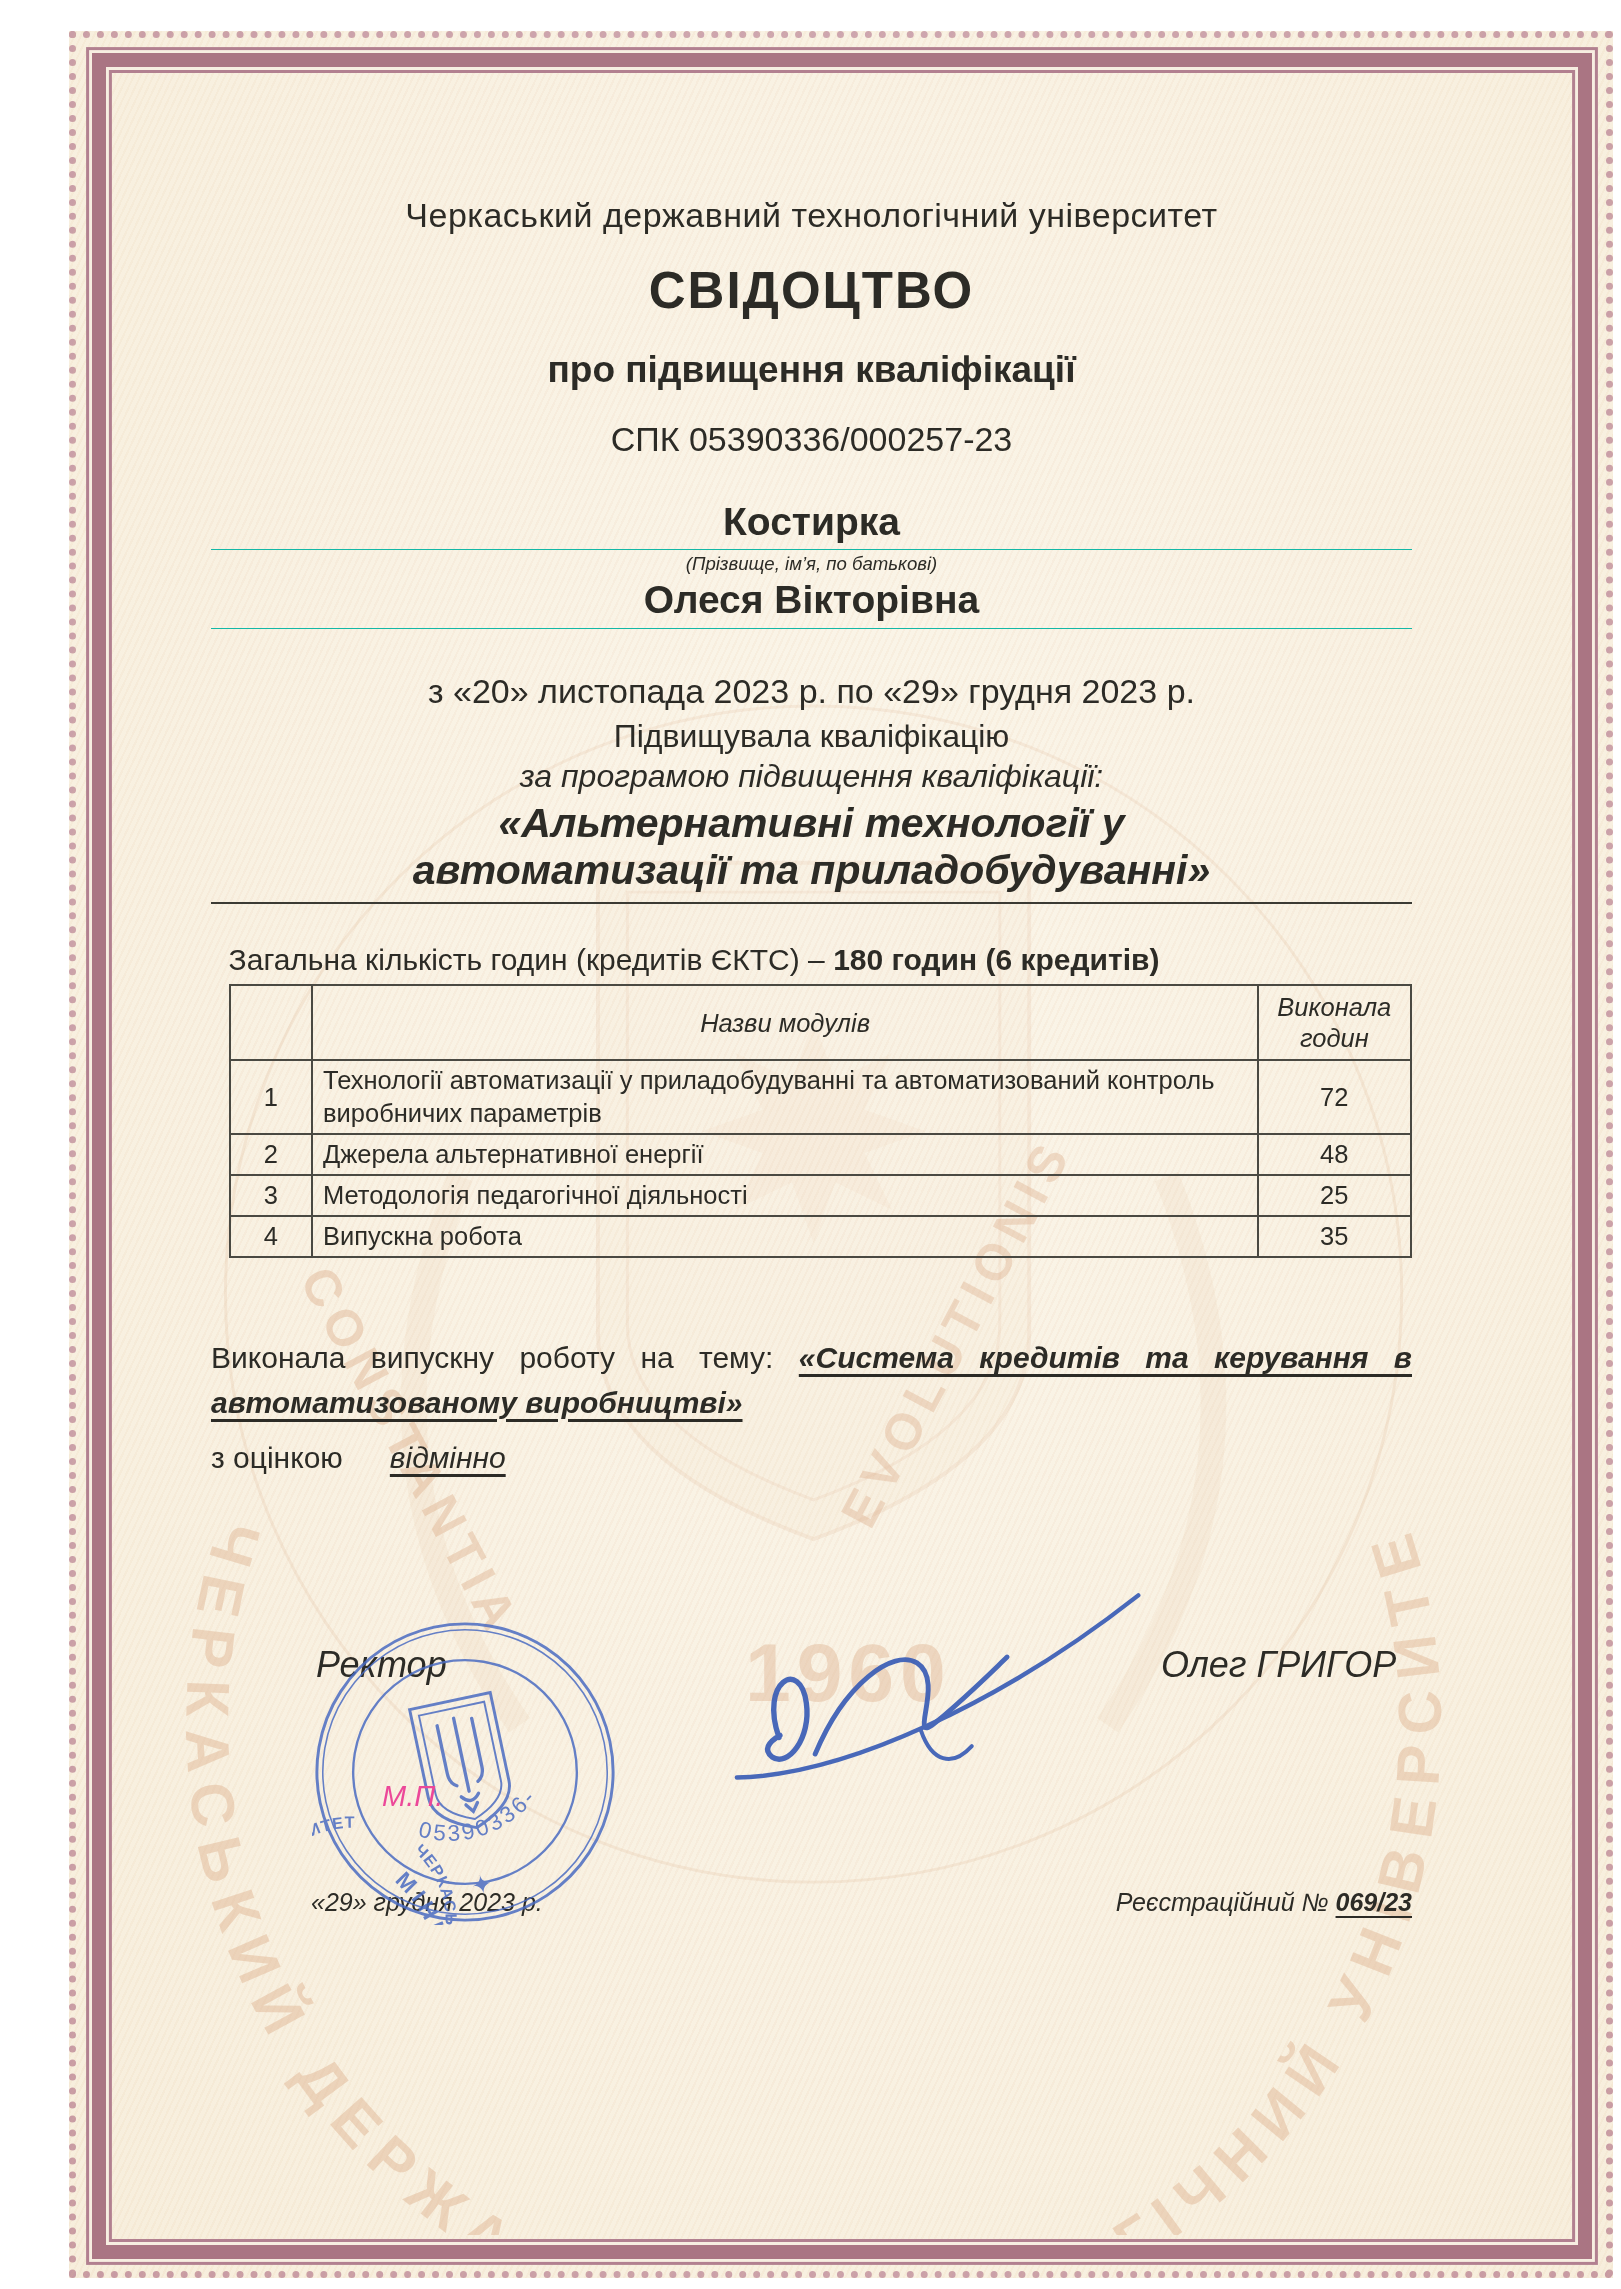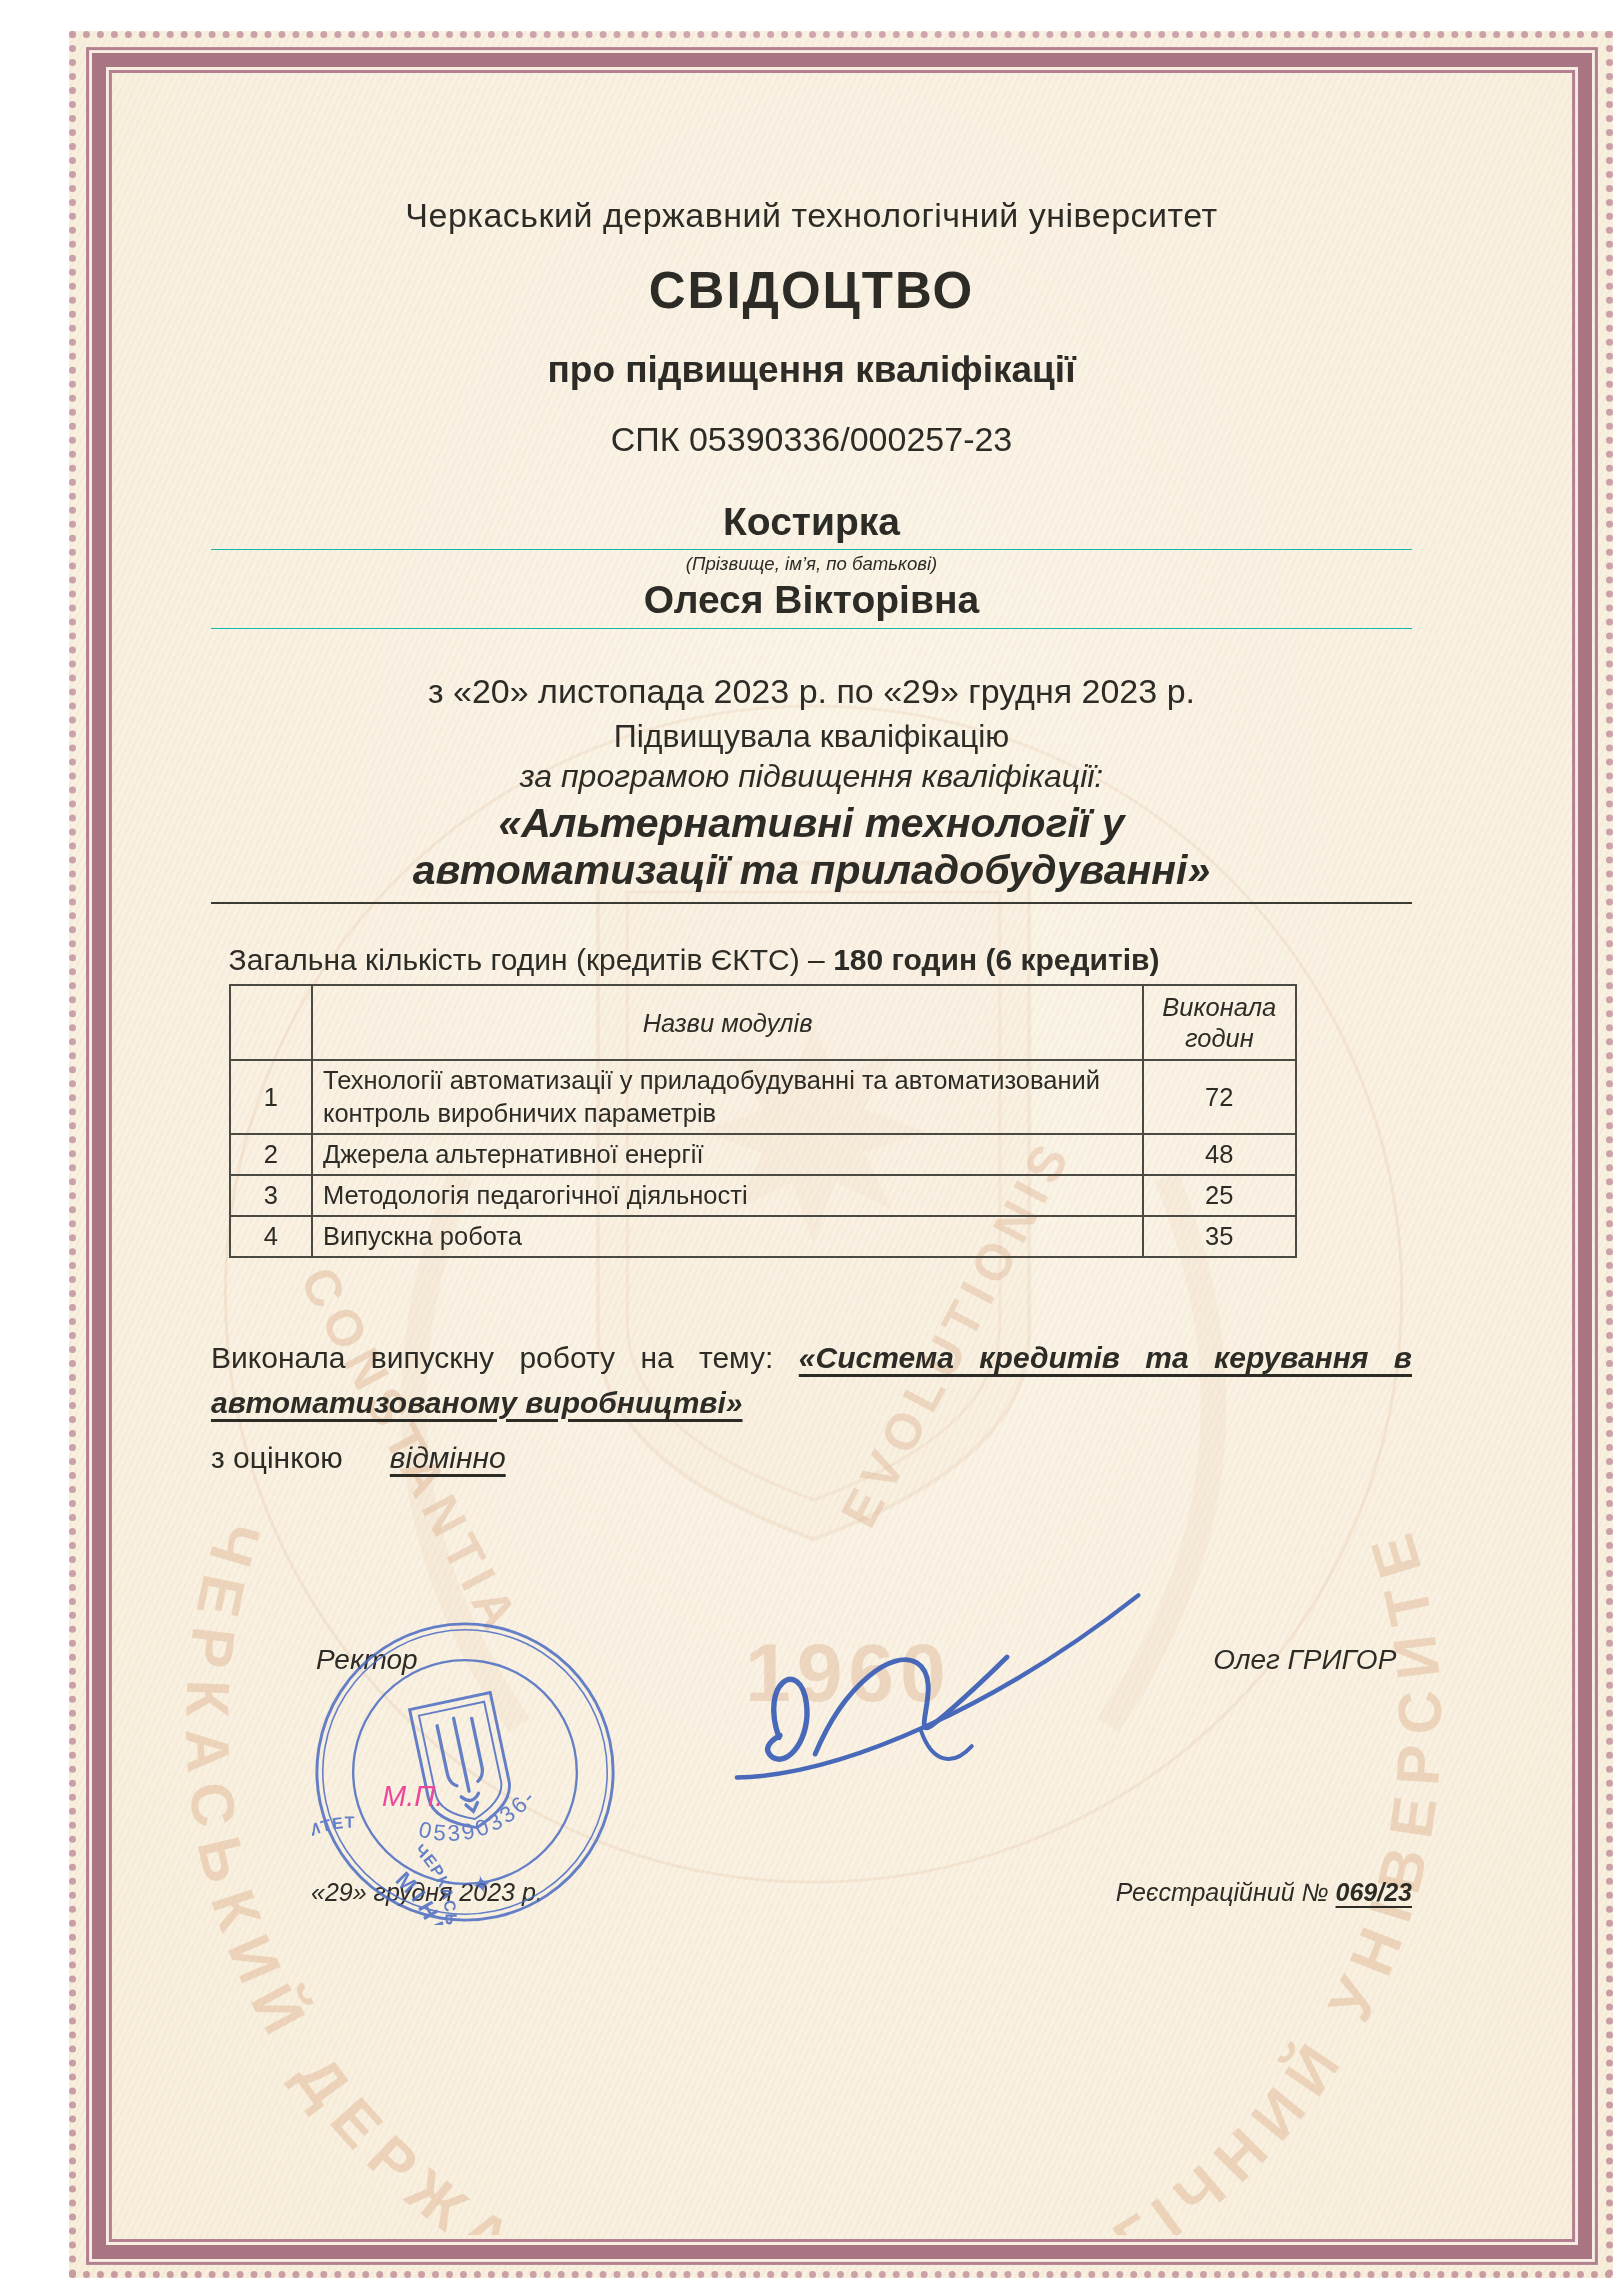--- a/index.html
+++ b/index.html
@@ -44,34 +44,34 @@
   .hint{margin-top:2.9px;font-size:18.6px;font-style:italic;}
   .period1{margin-top:43px;font-size:34px;}
   .period2{margin-top:6.9px;font-size:32px;}
   .prog-lead{margin-top:2.9px;font-size:32px;font-style:italic;}
   .prog1{margin-top:4.9px;font-size:41px;font-weight:bold;font-style:italic;}
   .prog2{font-size:41px;font-weight:bold;font-style:italic;border-bottom:2px solid #3b3a33;padding-bottom:7.8px;}
   .hint2{margin-top:3.9px;font-size:20.6px;font-style:italic;}
   .hours-line{margin-top:39px;font-size:30px;text-align:left;margin-left:17.6px;}
   .hours-line b{font-weight:bold;}
   table.mods{
-    margin-left:17.6px;margin-top:7.8px;border-collapse:collapse;width:1068px;
+    margin-left:17.6px;margin-top:7.8px;border-collapse:collapse;width:1183px;
     font-size:25.5px;
   }
   table.mods th,table.mods td{border:2px solid #4a4942;padding:2.9px 9.8px;background:transparent;}
   table.mods th{font-style:italic;font-weight:normal;text-align:center;line-height:1.2;padding:5.9px 9.8px;}
   td.numcol{width:61px;text-align:center;}
   td.hourscol{width:131px;text-align:center;}
   td.titlecol{text-align:left;padding-left:19.6px;line-height:1.3;}
   .thesis{margin-top:78px;font-size:30px;line-height:1.48;text-align:justify;text-align-last:justify;}
   .thesis .topic{font-style:italic;font-weight:bold;text-decoration:underline;text-underline-offset:5.9px;}
   .thesis-l2{font-size:30px;line-height:1.48;text-align:left;}
   .grade-line{margin-top:15.7px;font-size:30px;}
   .grade-line .grade{margin-left:47px;font-style:italic;text-decoration:underline;text-underline-offset:5.9px;}
-  .rector-row{margin-top:169px;display:flex;justify-content:space-between;font-size:28px;font-style:italic;}
+  .rector-row{margin-top:169px;display:flex;justify-content:space-between;font-size:36px;font-style:italic;}
   .rector-row .lbl{margin-left:105px;}
   .rector-row .nm{margin-right:15.7px;}
   .bottom-row{margin-top:202px;display:flex;justify-content:space-between;font-size:25px;font-style:italic;}
   .bottom-row .dt{margin-left:100px;}
   .bottom-row .reg b{font-weight:bold;text-decoration:underline;text-underline-offset:4.9px;}
   .mp{position:absolute;left:382px;top:1780px;z-index:6;font-size:29px;font-style:italic;color:#ec4899;}
   .stamp{position:absolute;left:312px;top:1619px;z-index:5;opacity:.85;}
   .signature{position:absolute;left:725px;top:1566px;z-index:7;}
 </style>
 </head>

